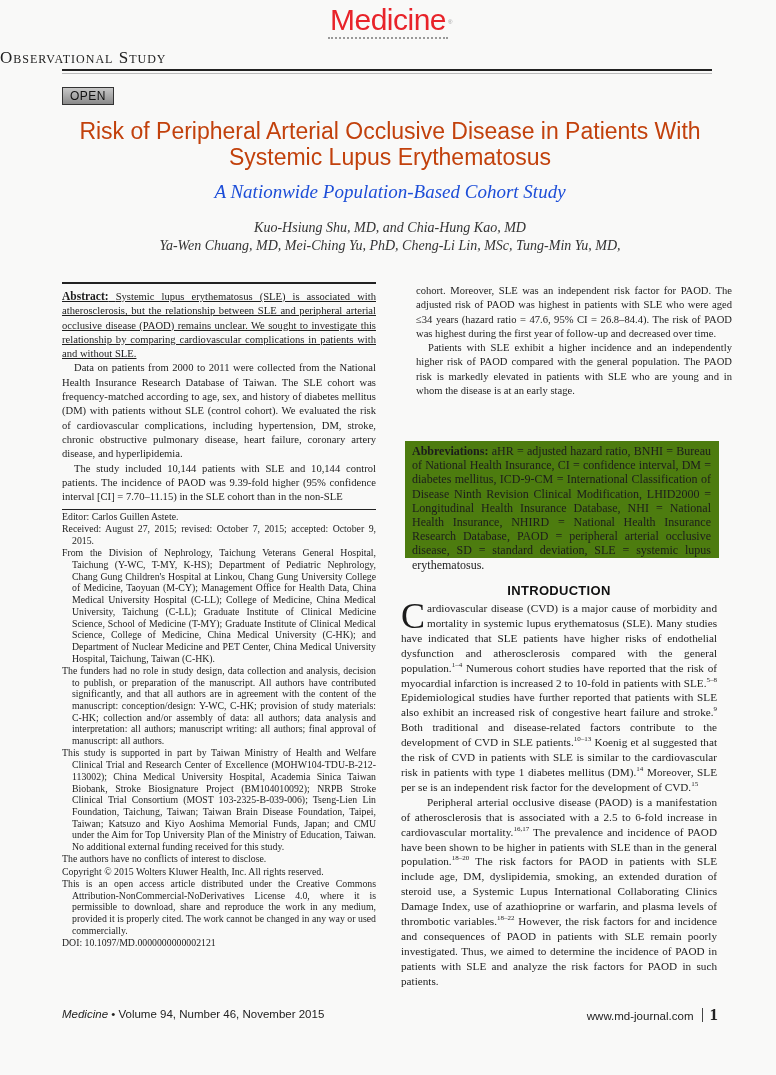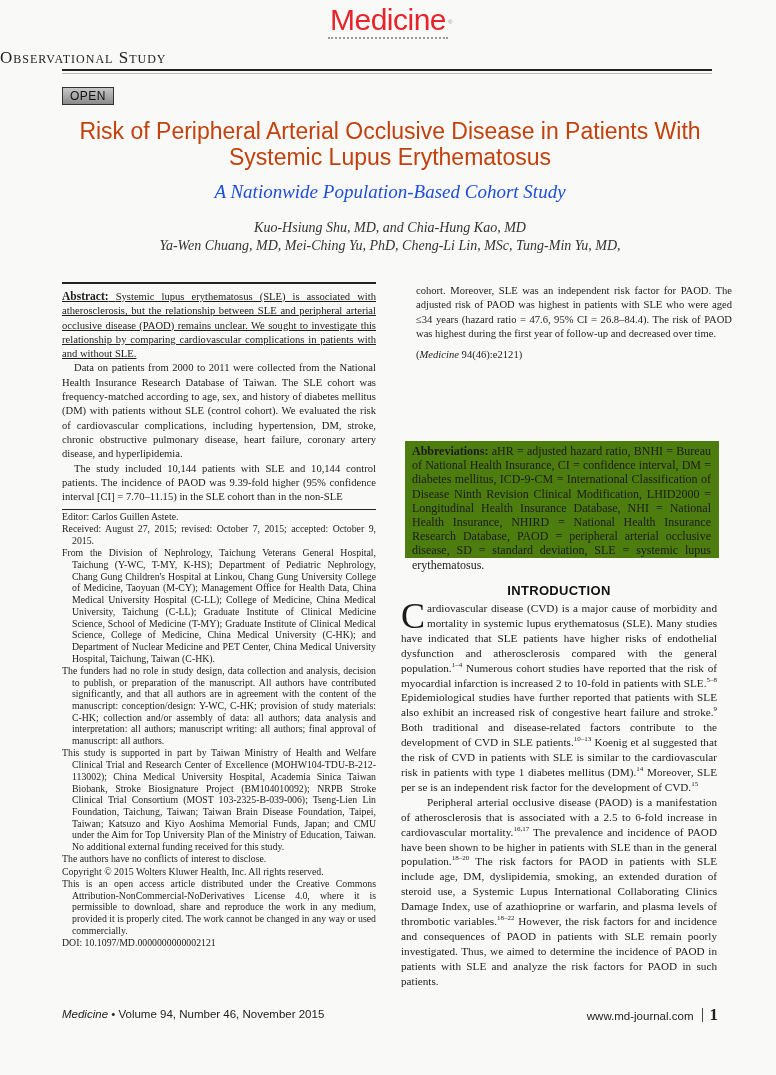--- a/index.html
+++ b/index.html
@@ -77,21 +77,21 @@
 
 <div id="abstract-rule"></div>
 <div id="abstract" class="col" style="left:62px;width:314px;">
   <p class="first"><span class="lead">Abstract:</span> <span>Systemic lupus erythematosus (SLE) is associated with atherosclerosis, but the relationship between SLE and peripheral arterial occlusive disease (PAOD) remains unclear. We sought to investigate this relationship by comparing cardiovascular complications in patients with and without SLE.</span></p>
   <p>Data on patients from 2000 to 2011 were collected from the National Health Insurance Research Database of Taiwan. The SLE cohort was frequency-matched according to age, sex, and history of diabetes mellitus (DM) with patients without SLE (control cohort). We evaluated the risk of cardiovascular complications, including hypertension, DM, stroke, chronic obstructive pulmonary disease, heart failure, coronary artery disease, and hyperlipidemia.</p>
   <p>The study included 10,144 patients with SLE and 10,144 control patients. The incidence of PAOD was 9.39-fold higher (95% confidence interval [CI] = 7.70–11.15) in the SLE cohort than in the non-SLE</p>
 </div>
 
 <div id="abstract-cont" class="col" style="left:401px;width:316px;margin-left:15px;">
   <p class="first">cohort. Moreover, SLE was an independent risk factor for PAOD. The adjusted risk of PAOD was highest in patients with SLE who were aged ≤34 years (hazard ratio = 47.6, 95% CI = 26.8–84.4). The risk of PAOD was highest during the first year of follow-up and decreased over time.</p>
-  <p id="citation"><span>(</span><i>Medicine</i><span> 94(46):e2121)</span></p>
+  <p>Patients with SLE exhibit a higher incidence and an independently higher risk of PAOD compared with the general population. The PAOD risk is markedly elevated in patients with SLE who are young and in whom the disease is at an early stage.</p>
 </div>
 
 <div id="abbrev-box">
   <b>Abbreviations:</b><span> aHR = adjusted hazard ratio, BNHI = Bureau of National Health Insurance, CI = confidence interval, DM = diabetes mellitus, ICD-9-CM = International Classification of Disease Ninth Revision Clinical Modification, LHID2000 = Longitudinal Health Insurance Database, NHI = National Health Insurance, NHIRD = National Health Insurance Research Database, PAOD = peripheral arterial occlusive disease, SD = standard deviation, SLE = systemic lupus erythematosus.</span>
 </div>
 
 <div id="footnote-rule"></div>
 <div id="footnotes" class="col" style="left:62px;width:314px;">
   <p class="flat">Editor: Carlos Guillen Astete.</p>
   <p>Received: August 27, 2015; revised: October 7, 2015; accepted: October 9, 2015.</p>

